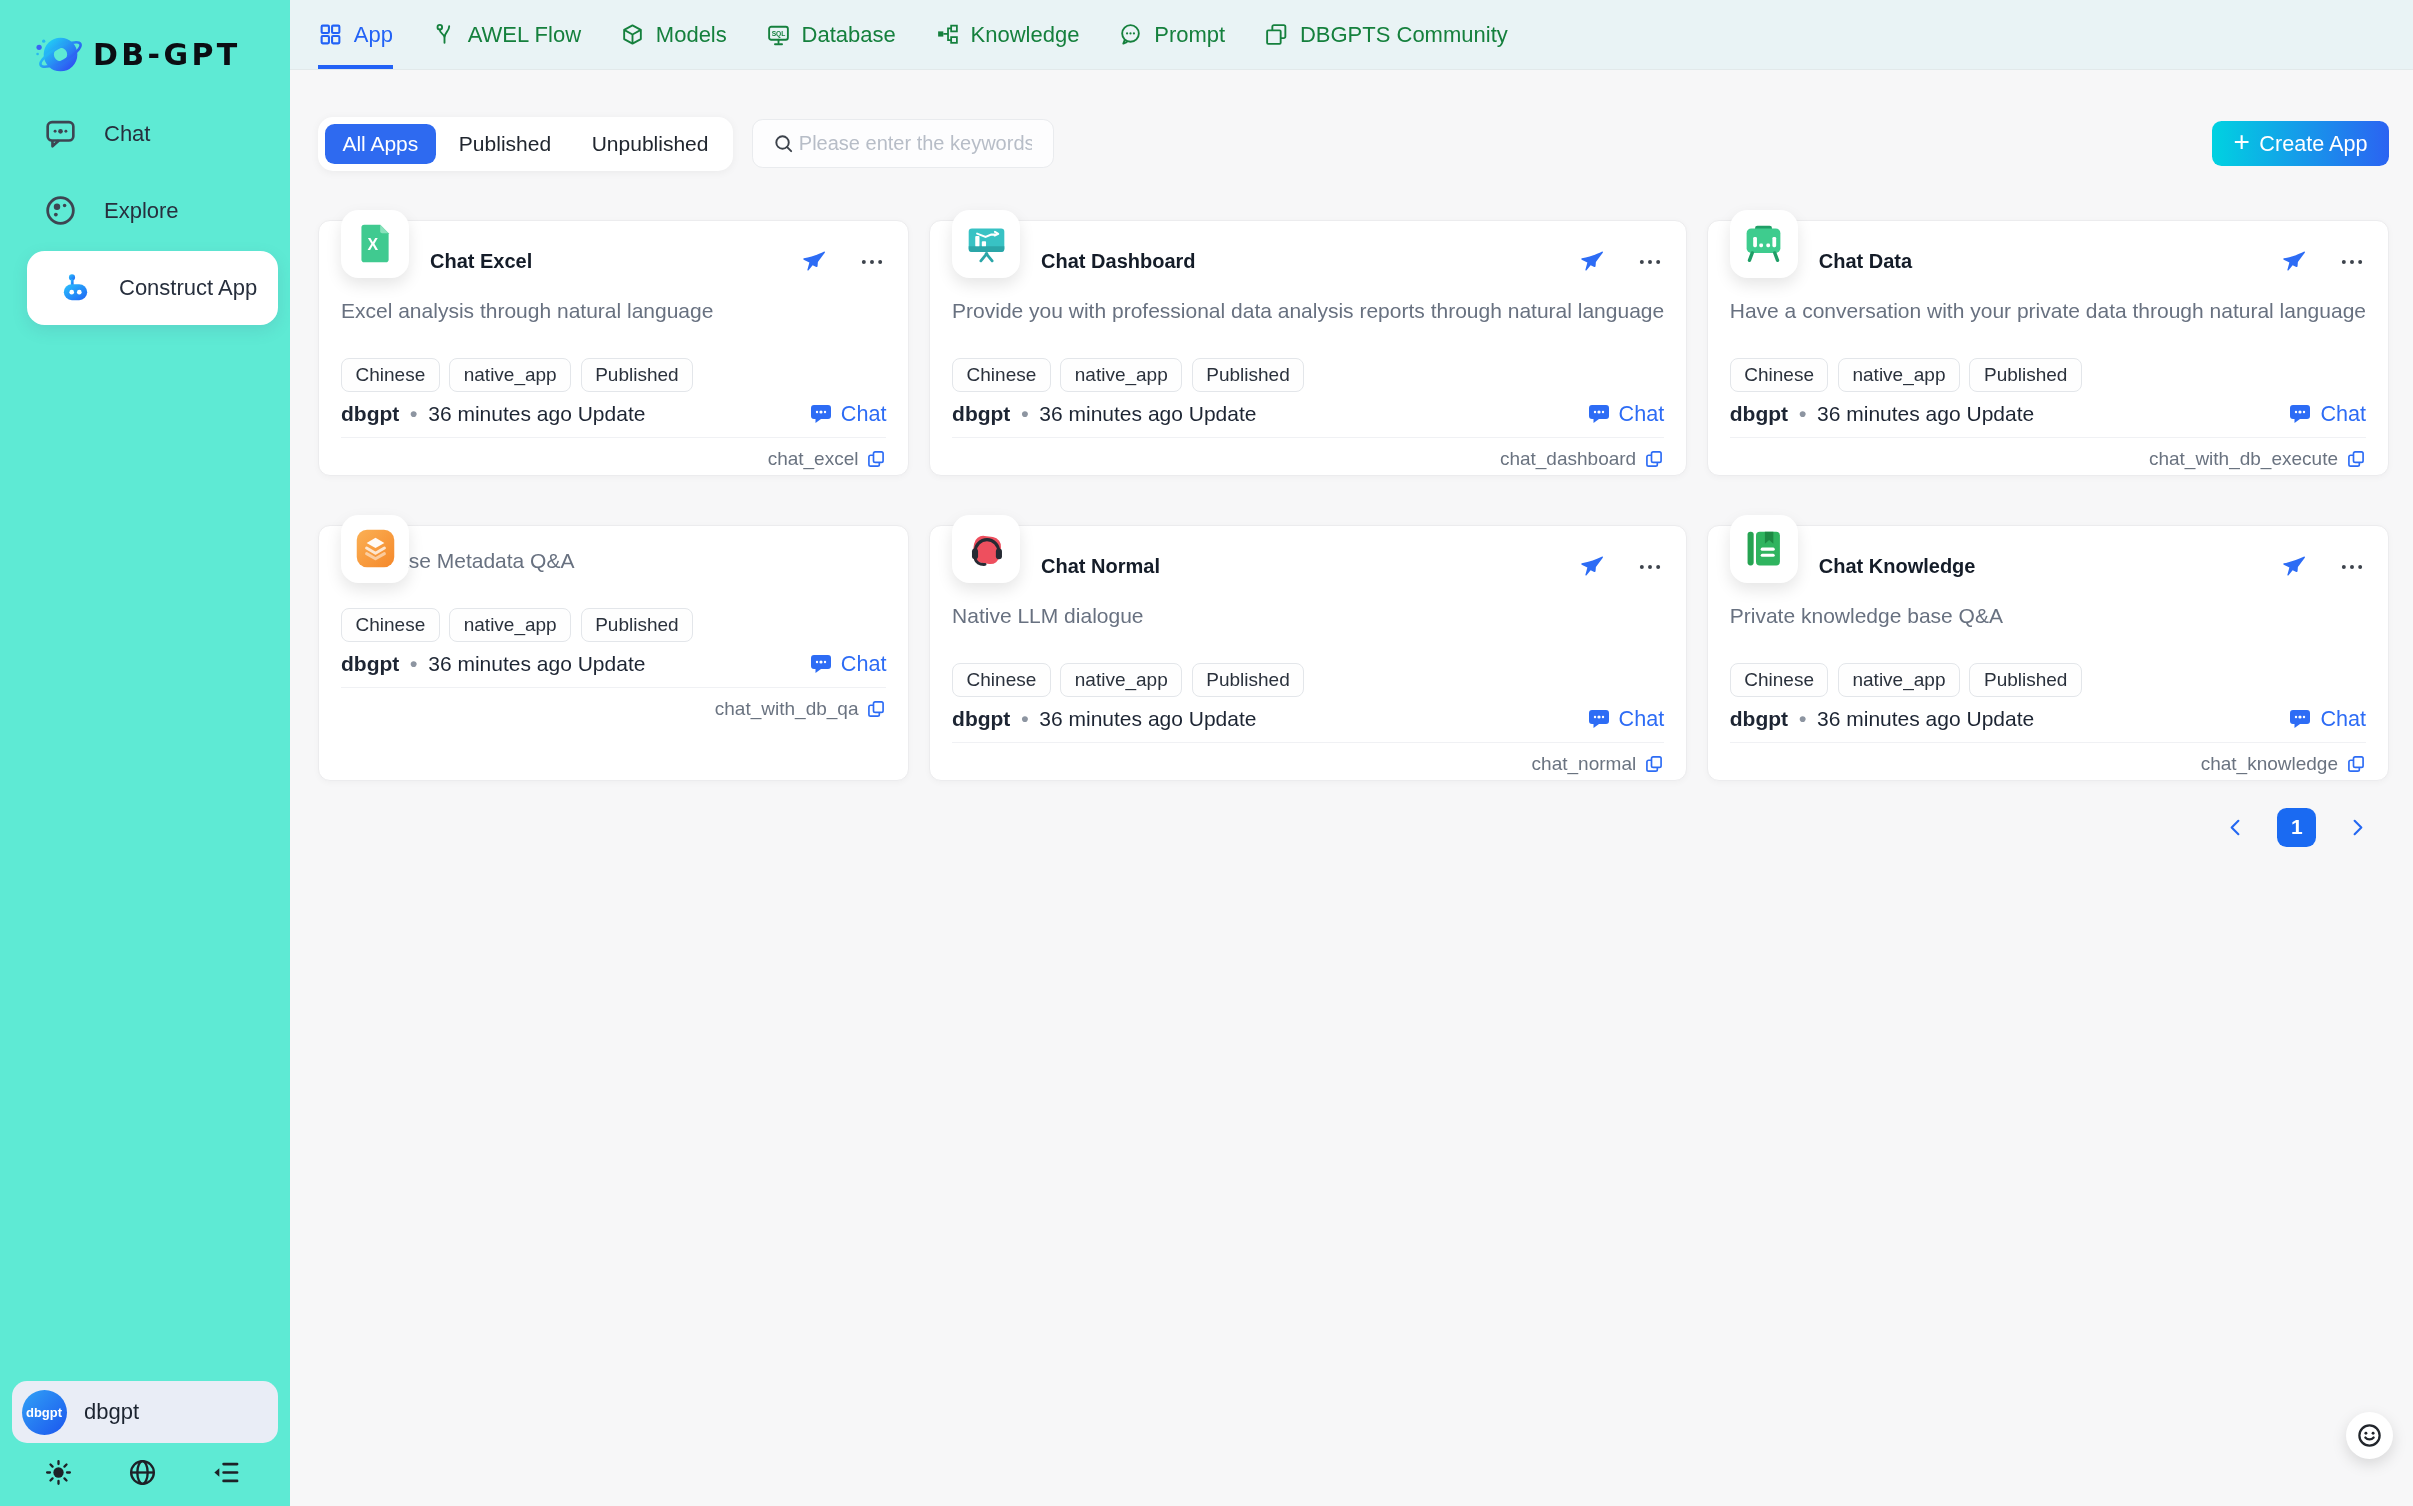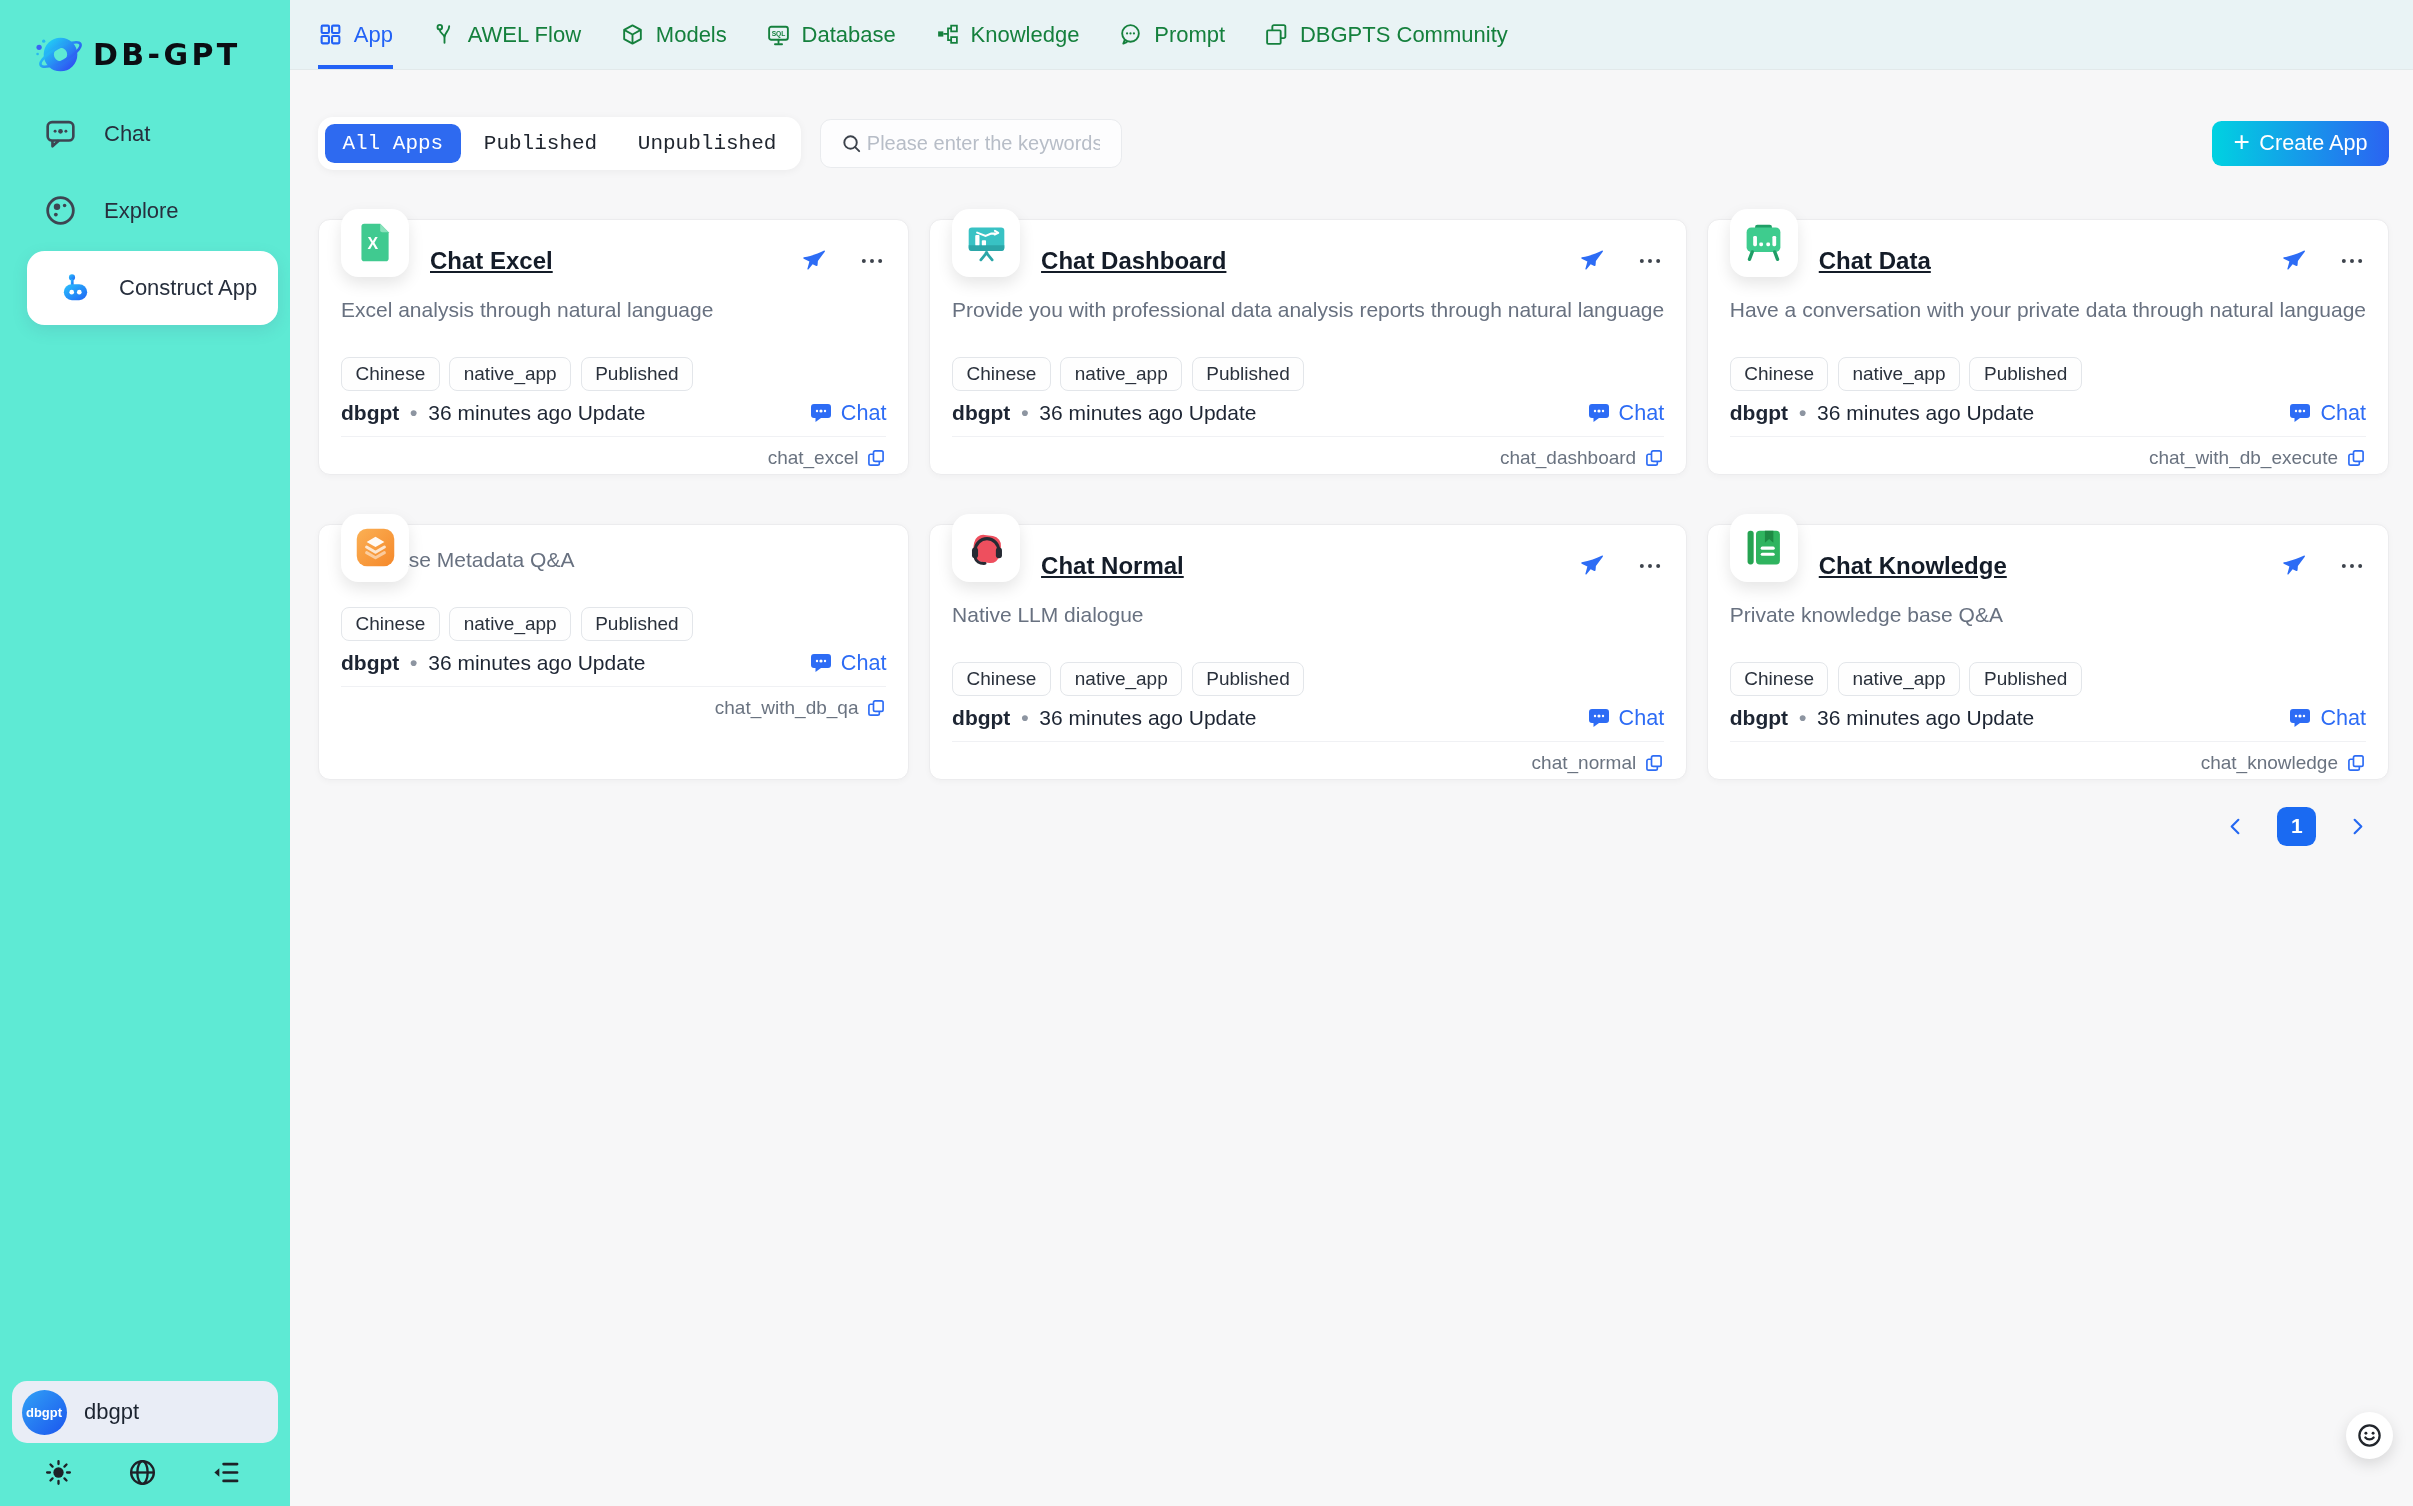--- a/index.html
+++ b/index.html
@@ -32,42 +32,42 @@
     border-bottom:1.4px solid #e2e9ea;display:flex;align-items:stretch;padding-left:28px;box-sizing:border-box;}
   .tab{display:flex;align-items:center;gap:10.8px;margin-right:39px;font-size:22px;color:#15803d;
     border-bottom:4.7px solid transparent;padding-top:4.7px;box-sizing:border-box;cursor:pointer;}
   .tab svg{width:25px;height:25px;flex:none;}
   .tab.active{color:#2262f6;border-bottom-color:#2262f6;font-weight:500;}
   
   .main{position:absolute;left:290px;top:72px;right:0;bottom:0;background:#f7f7f8;
     padding:45px 24px 0 28px;box-sizing:border-box;}
   .toolbar{display:flex;align-items:center;}
   .filter-group{background:#fff;border-radius:15px;padding:6.8px;display:flex;align-items:center;gap:5.4px;
-    box-shadow:0 1.4px 8px rgba(0,0,0,.05);font-family:Liberation Mono, monospace;}
+    box-shadow:0 1.4px 8px rgba(0,0,0,.05);}
   .filter{font-size:21px;color:#20262f;padding:8px 17.6px;border-radius:9.5px;cursor:pointer;white-space:nowrap;}
   .filter.active{background:#2e6af0;color:#fff;}
   .search{margin-left:19px;width:302px;height:49px;background:#fdfdfe;border:1.4px solid #e9ebee;border-radius:10.8px;
     display:flex;align-items:center;gap:2px;padding:0 19px;box-sizing:border-box;}
   .search svg{width:23px;height:23px;flex:none;}
   .search input{border:none;outline:none;background:transparent;font-size:20px;color:#333;width:100%;
     font-family:"Liberation Sans",sans-serif;}
   .search input::placeholder{color:#b7bdc7;}
   .create-btn{margin-left:auto;height:45px;padding:0 21.6px;border:none;border-radius:9.5px;cursor:pointer;
     background:linear-gradient(90deg,#00d2e1,#2b63f2);color:#fff;font-size:21.6px;
     display:flex;align-items:center;gap:9.5px;font-family:"Liberation Sans",sans-serif;}
   .create-btn .plus{font-size:28px;font-weight:300;line-height:1;margin-top:-2.7px;}
   
   .grid{margin-top:49px;display:grid;grid-template-columns:repeat(3,1fr);column-gap:19.6px;row-gap:49px;}
   .card{position:relative;height:256px;background:#fff;border:0.7px solid #ececee;border-radius:12px;
     box-shadow:0 1.4px 6.8px rgba(0,0,0,.03);padding:0 22px;box-sizing:border-box;cursor:pointer;}
   .badge{position:absolute;top:-10.8px;left:22px;width:68px;height:68px;background:#fff;border-radius:17.6px;
     box-shadow:0 6.8px 16px rgba(0,0,0,.10);display:flex;align-items:center;justify-content:center;}
   .badge svg{width:45px;height:45px;}
   .card-head{display:flex;align-items:center;padding-top:27px;padding-left:89px;height:28px;}
-  .card-title{font-size:24px;font-weight:700;color:#141c28;white-space:nowrap;text-decoration:underline;}
+  .card-title{font-size:20px;font-weight:700;color:#141c28;white-space:nowrap;}
   .card-actions{margin-left:auto;display:flex;align-items:center;gap:31px;}
   .card-actions svg{width:28px;height:28px;}
   .desc{margin-top:23px;font-size:21px;color:#687180;white-space:nowrap;overflow:hidden;}
   .tags{margin-top:35px;display:flex;gap:9.5px;}
   .tag{border:1.4px solid #e3e6ea;background:#fefefe;border-radius:8px;padding:5.4px 13.5px;font-size:19px;color:#2a313c;}
   .meta{margin-top:8px;display:flex;align-items:center;gap:10.8px;font-size:21px;color:#1d2533;height:27px;}
   .meta .owner{font-weight:600;}
   .meta .sep{color:#8d95a1;font-weight:700;}
   .chat-link{margin-left:auto;display:flex;align-items:center;gap:8px;color:#2d6cf5;font-size:21.6px;font-weight:500;}
   .chat-link svg{width:24px;height:24px;}

